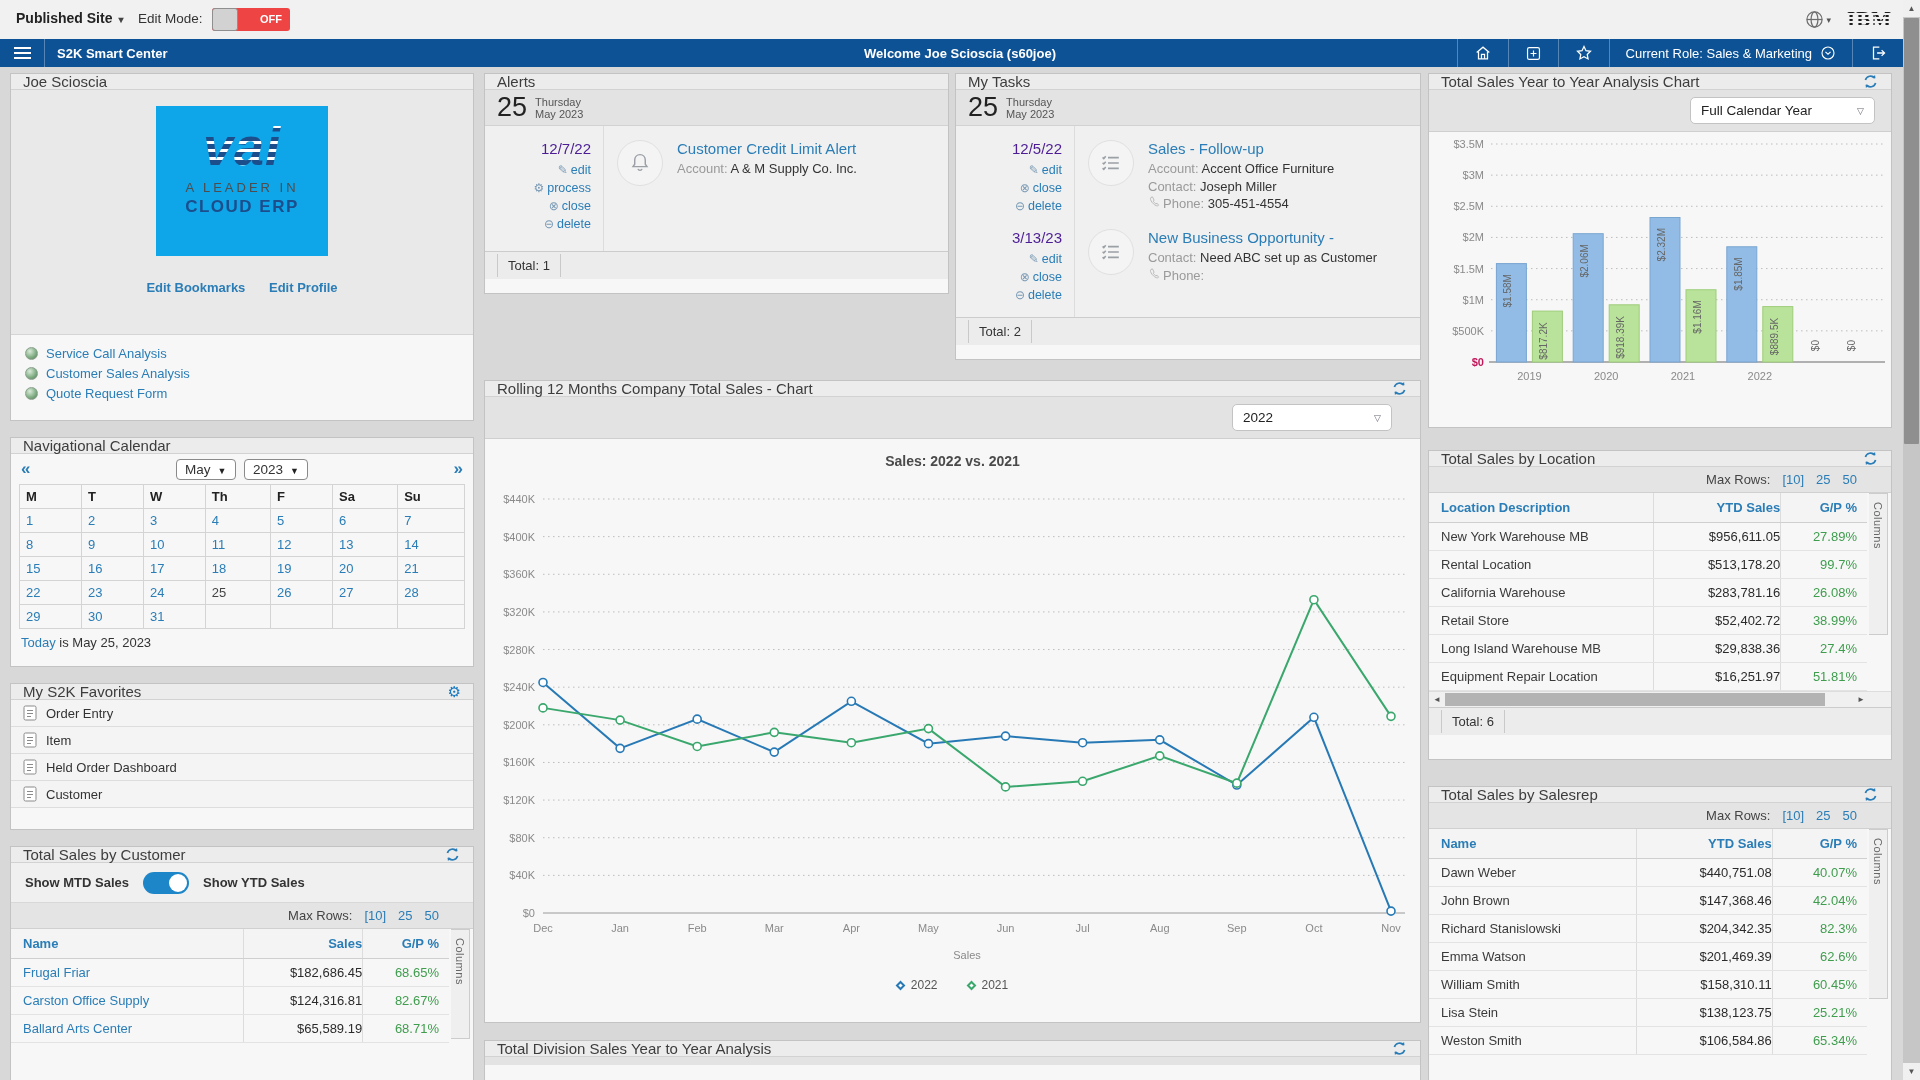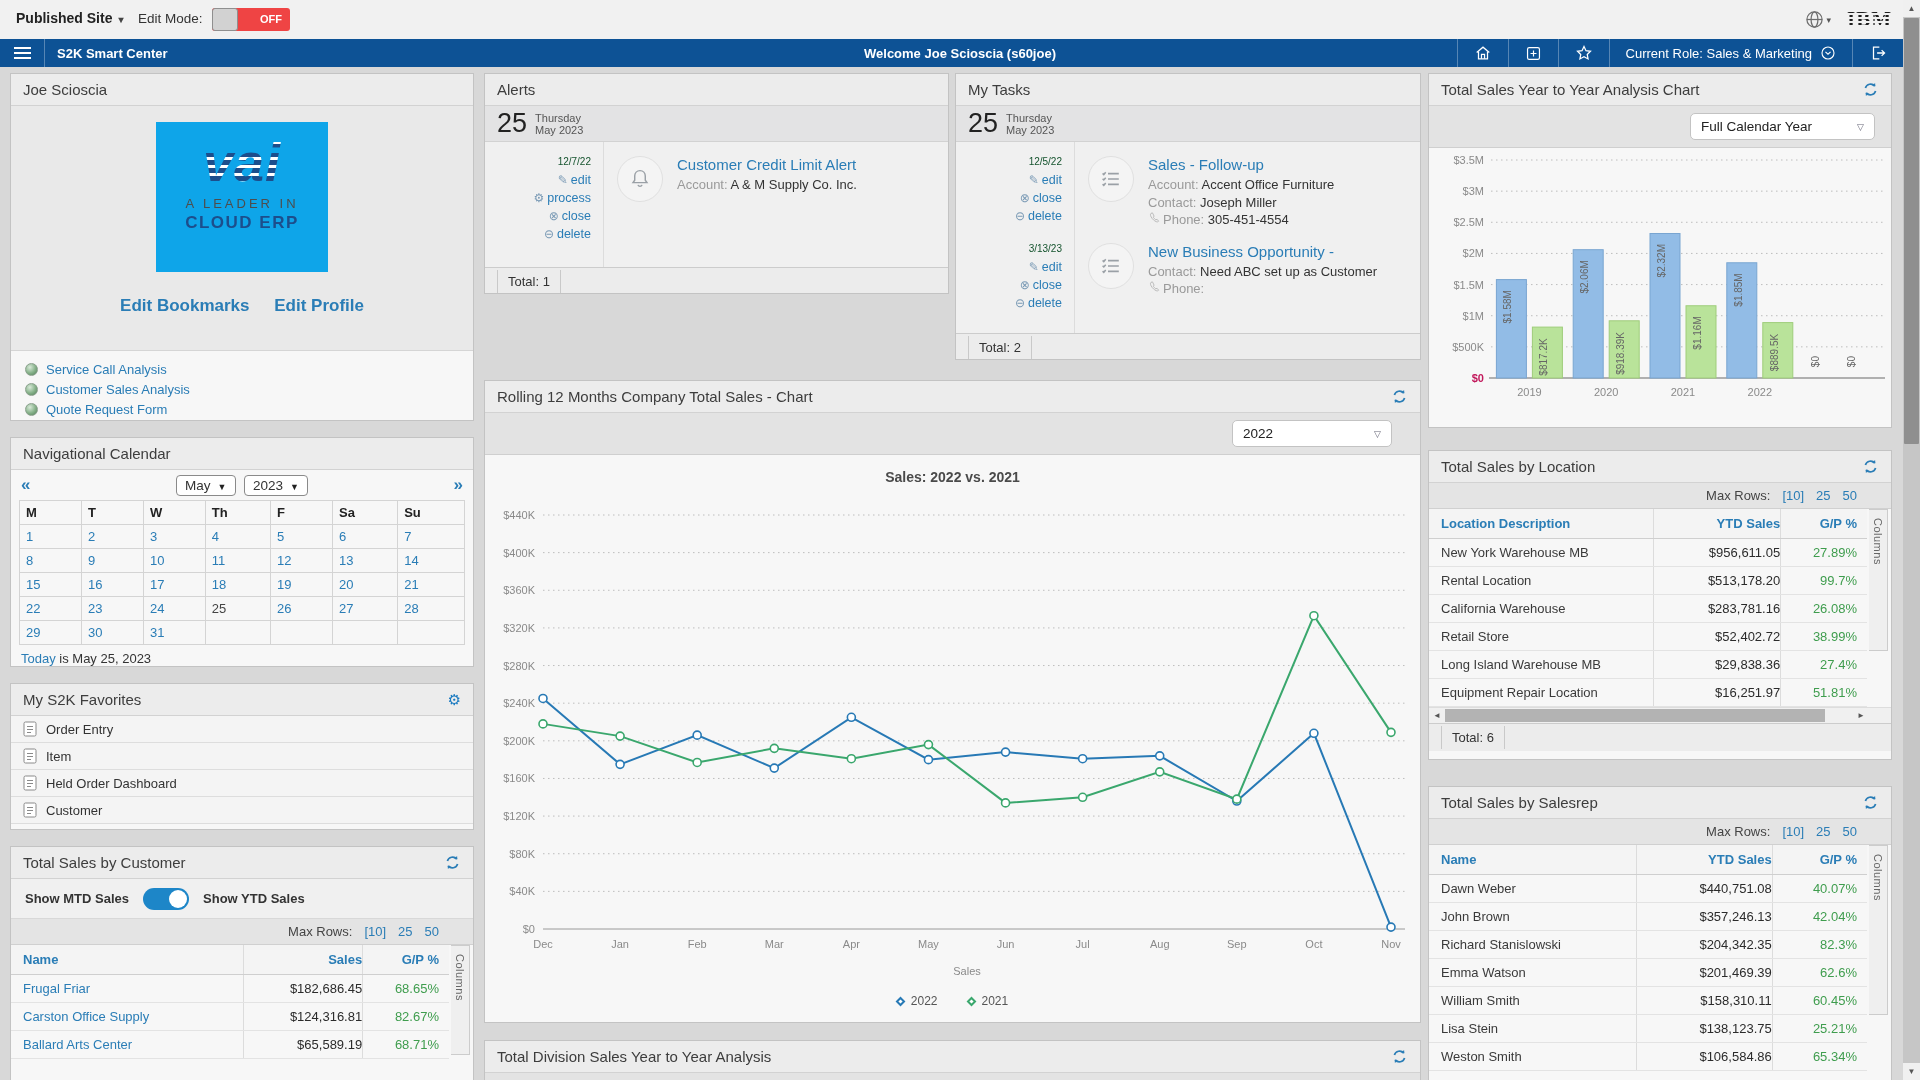--- a/index.html
+++ b/index.html
@@ -26,35 +26,35 @@
   .hamb div { width:17px; }
   .hamb div span { display:block; height:2px; background:#fff; margin:3px 0; }
   .apptitle { position:absolute; left:57px; top:7px; font-size:13px; font-weight:bold; }
   .welcome { position:absolute; left:0; right:0; top:7px; text-align:center; font-size:13px; font-weight:bold; }
   .navright { position:absolute; right:17px; top:0; height:28px; display:flex; }
   .nbtn { height:28px; padding:0 16px; display:flex; align-items:center; border-left:1px solid rgba(255,255,255,.3); cursor:pointer; font-size:13px; white-space:nowrap; }
   .nbtn svg { display:block; }
 
   
   .panel { position:absolute; background:#f7f7f7; border:1px solid #c3c3c3; overflow:hidden; }
-  .phead { height:32px; background:#ececec; border-bottom:1px solid #d2d2d2; display:flex; align-items:center; padding:0 12px; font-size:15px; color:#3d3d3d; }
+  .phead { height:16px; background:#ececec; border-bottom:1px solid #d2d2d2; display:flex; align-items:center; padding:0 12px; font-size:15px; color:#3d3d3d; }
   .phead .sp { flex:1; }
   .ricon { width:17px; height:17px; cursor:pointer; }
   .gear { color:#1a7ac0; font-size:15px; cursor:pointer; }
 
   
   .pbody { background:#e9e9e9; border-bottom:1px solid #d5d5d5; text-align:center; padding-top:16px; height:245px; }
   .logocard { width:172px; height:150px; background:#0ea5e9; margin:0 auto; padding-top:14px; }
   .vaiword { font-style:italic; font-weight:900; font-size:54px; line-height:52px; letter-spacing:1px;
     font-family:"Liberation Sans", sans-serif;
     background:repeating-linear-gradient(180deg,#1c4e8c 0 5px,#fff 5px 8px);
     -webkit-background-clip:text; background-clip:text; color:transparent; }
   .tag1 { font-size:13px; letter-spacing:3px; color:#4d4d4d; margin-top:8px; }
   .tag2 { font-size:17px; font-weight:bold; letter-spacing:1.5px; color:#1c4e8c; margin-top:2px; }
-  .editlinks { margin-top:24px; font-size:17px; font-weight:bold; }
+  .editlinks { margin-top:24px; font-size:13px; font-weight:bold; }
   .editlinks a { color:#2a7db6; text-decoration:none; margin:0 10px; cursor:pointer; }
   .bookmarks { padding:8px 0 6px 14px; }
   .bm { display:flex; align-items:center; gap:8px; font-size:13px; color:#2a7db6; height:20px; cursor:pointer; }
   .globe { width:13px; height:13px; border-radius:50%; flex:0 0 13px;
     background:radial-gradient(circle at 35% 30%, #d9ead9, #84b088 55%, #527d58); border:1px solid #8aa08c; }
 
   
   .calnav { height:30px; display:flex; align-items:center; padding:0 10px; }
   .calarrow { color:#2a7db6; font-size:17px; font-weight:bold; cursor:pointer; }
   .calselwrap { flex:1; text-align:center; }
@@ -97,21 +97,21 @@
   .hscroll .thumb { position:absolute; left:16px; top:1px; height:13px; background:#b3b3b3; cursor:pointer; }
 
   
   .datestrip { height:36px; background:#e3e3e4; border-bottom:1px solid #d2d2d2; display:flex; align-items:center; padding:0 12px; gap:8px; }
   .dday { font-size:27px; color:#222; }
   .dsub { font-size:11px; color:#555; line-height:12px; }
   .icontent { position:relative; background:#f0f0f0; }
   .vline { position:absolute; left:118px; top:0; bottom:0; border-left:1px solid #dcdcdc; }
   .item { display:flex; padding-top:14px; }
   .meta { width:118px; flex:0 0 118px; text-align:right; padding-right:12px; }
-  .idate { font-size:10px; color:#14532d; margin-bottom:4px;text-align:right; }
+  .idate { font-size:15px; color:#4c1d95; margin-bottom:4px;text-align:right; }
   .act { display:block; font-size:12.5px; color:#2a7db6; text-decoration:none; line-height:18px; cursor:pointer; }
   .act .ai { color:#7a9ab5; margin-right:3px; font-size:12px; }
   .bigicon { width:46px; height:46px; flex:0 0 46px; border:1px solid #e0e0e0; border-radius:50%; margin-left:14px; display:flex; align-items:center; justify-content:center; background:#f4f4f4; }
   .ibody { padding-left:14px; }
   .ititle { display:block; font-size:15px; color:#2a7db6; text-decoration:none; margin-bottom:3px; cursor:pointer; }
   .fld { font-size:13px; line-height:17.5px; }
   .flbl { color:#9a9a9a; }
   .fval { color:#333; }
 
   
@@ -754,21 +754,21 @@
     <span class="tc r sep" style="width:32%;">YTD Sales</span>
     <span class="tc r sep" style="width:22%;padding-right:8px;">G/P %</span>
         </div>
         <div class="trow">
     <span class="tc namedark" style="width:46%">Dawn Weber</span>
     <span class="tc r sep val" style="width:32%;">$440,751.08</span>
     <span class="tc r sep gp" style="width:22%;padding-right:8px;">40.07%</span>
         </div>
         <div class="trow">
     <span class="tc namedark" style="width:46%">John Brown</span>
-    <span class="tc r sep val" style="width:32%;">$357,246.13</span>
+    <span class="tc r sep val" style="width:32%;">$147,368.46</span>
     <span class="tc r sep gp" style="width:22%;padding-right:8px;">42.04%</span>
         </div>
         <div class="trow">
     <span class="tc namedark" style="width:46%">Richard Stanislowski</span>
     <span class="tc r sep val" style="width:32%;">$204,342.35</span>
     <span class="tc r sep gp" style="width:22%;padding-right:8px;">82.3%</span>
         </div>
         <div class="trow">
     <span class="tc namedark" style="width:46%">Emma Watson</span>
     <span class="tc r sep val" style="width:32%;">$201,469.39</span>

